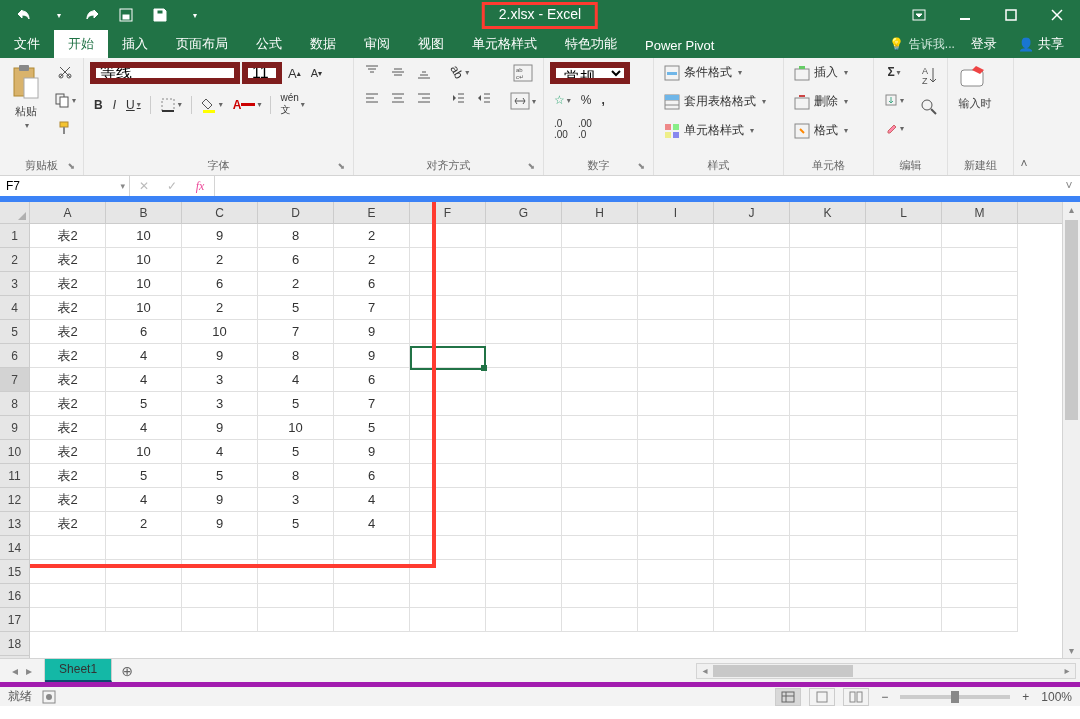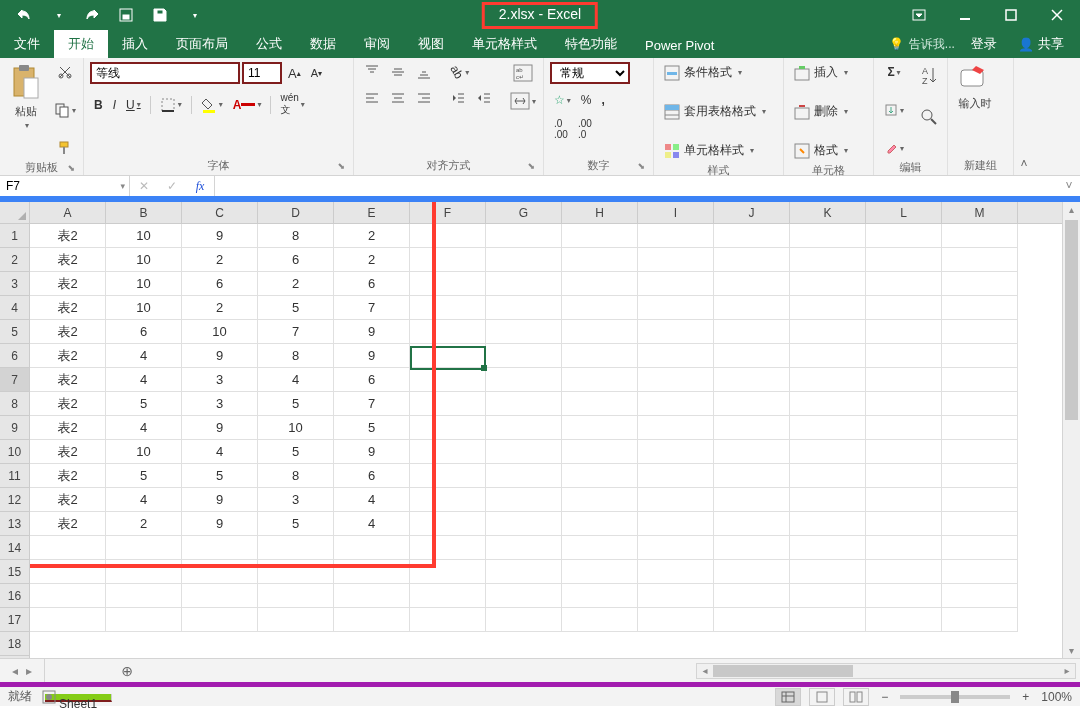--- a/index.html
+++ b/index.html
@@ -23,39 +23,39 @@
 .tabs .right { position: absolute; right: 10px; top: 0; height: 100%; display: flex; align-items: center; gap: 6px; }
 .tell-me { color: #d0e8dc; font-size: 12px; display: flex; align-items: center; gap: 4px; }
 .share-btn { display: flex; align-items: center; gap: 3px; padding: 2px 6px; }
 
 
 .ribbon { height: 118px; background: #f3f3f3; border-bottom: 1px solid #d4d4d4; display: flex; }
 .group { border-right: 1px solid #e0e0e0; display: flex; flex-direction: column; justify-content: space-between; padding: 4px 6px 2px; }
 .group-label { text-align: center; font-size: 11px; color: #666; padding-top: 2px; position: relative; }
 .group-label .dlg { position: absolute; right: 2px; bottom: 2px; font-size: 9px; color: #888; }
 .group-body { flex: 1; display: flex; align-items: flex-start; gap: 4px; }
-.vstack { display: flex; flex-direction: column; gap: 18px; }
+.vstack { display: flex; flex-direction: column; gap: 8px; }
 .hstack { display: flex; align-items: center; gap: 2px; }
 .btn-sm { padding: 2px 4px; display: flex; align-items: center; justify-content: center; cursor: pointer; min-height: 20px; }
 .btn-big { display: flex; flex-direction: column; align-items: center; justify-content: center; cursor: pointer; padding: 2px 4px; gap: 2px; font-size: 11px; color: #444; }
 .drop { font-size: 8px; color: #666; margin-left: 2px; }
-input.combo, select.combo { border: 2px solid #7f1d1d; background: #fff; height: 22px; font-size: 12px; padding: 0 4px; }
+input.combo, select.combo { border: 6px solid #7f1d1d; background: #fff; height: 22px; font-size: 16px; padding: 0 4px; }
 .font-name { width: 150px; }
 .font-size { width: 40px; }
 .number-format { width: 80px; }
 .collapse-btn { width: 20px; display: flex; align-items: flex-end; justify-content: center; padding-bottom: 4px; cursor: pointer; color: #666; }
 
 
 .fbar { height: 26px; border-bottom: 6px solid #3b82f6; display: flex; align-items: stretch; background: #fff; }
 .namebox { width: 130px; border-right: 1px solid #d4d4d4; display: flex; align-items: center; padding: 0 6px; position: relative; }
 .namebox input { border: none; width: 100%; font-size: 12px; outline: none; }
 .namebox .dd { position: absolute; right: 4px; color: #888; font-size: 9px; }
 .fbar-btns { display: flex; align-items: center; border-right: 1px solid #d4d4d4; }
 .fbar-btns .fb { width: 28px; text-align: center; color: #bbb; cursor: pointer; }
-.fbar-btns .fb.fx { color: #1d4ed8; font-style: italic; font-family: "Times New Roman", serif; }
+.fbar-btns .fb.fx { color: #ec4899; font-style: italic; font-family: "Times New Roman", serif; }
 .fbar input.formula { flex: 1; border: none; padding: 0 6px; outline: none; }
 .fbar .expand { width: 22px; display: flex; align-items: center; justify-content: center; color: #888; cursor: pointer; }
 
 
 .grid-area { position: relative; height: 456px; display: flex; }
 .rowhdrs { width: 30px; background: #e6e6e6; border-right: 1px solid #ccc; }
 .selall { height: 22px; border-bottom: 1px solid #ccc; background: #e6e6e6; position: relative; }
 .selall::after { content: ""; position: absolute; right: 3px; bottom: 3px; border-right: 8px solid #b0b0b0; border-top: 8px solid transparent; }
 .rowhdr { height: 24px; border-bottom: 1px solid #ccc; font-size: 12px; color: #444; display: flex; align-items: center; justify-content: center; }
 .rowhdr.sel { background: #d3d3d3; }
@@ -67,21 +67,21 @@
 .cell { width: 76px; border-right: 1px solid #e0e0e0; border-bottom: 1px solid #e0e0e0; font-size: 13px; display: flex; align-items: center; justify-content: center; color: #333; }
 .active-cell { position: absolute; border: 2px solid #217346; pointer-events: none; }
 .active-cell::after { content: ""; position: absolute; right: -3px; bottom: -3px; width: 6px; height: 6px; background: #217346; }
 .red-box { position: absolute; border: 4px solid #ff3b30; pointer-events: none; }
 .vscroll { width: 18px; background: #f0f0f0; border-left: 1px solid #d4d4d4; position: relative; }
 .vscroll .thumb { position: absolute; top: 18px; left: 2px; right: 2px; height: 200px; background: #c8c8c8; }
 
 
 .sheetbar { height: 24px; border-top: 1px solid #d4d4d4; display: flex; align-items: stretch; background: #f3f3f3; }
 .sheet-nav { display: flex; align-items: center; gap: 8px; padding: 0 12px; color: #888; border-right: 1px solid #d4d4d4; }
-.sheet-tab { padding: 3px 14px; background: #84cc16; border-right: 1px solid #ccc; border-bottom: 2px solid #7f1d1d; font-size: 12px; cursor: pointer; margin-top: 35px; }
+.sheet-tab { padding: 3px 14px; background: #14b8a6; border-right: 1px solid #ccc; border-bottom: 2px solid #0c4a6e; font-size: 12px; cursor: pointer; }
 .sheet-add { width: 30px; display: flex; align-items: center; justify-content: center; color: #666; cursor: pointer; font-size: 14px; }
 .hscroll-area { flex: 1; display: flex; align-items: center; justify-content: flex-end; padding-right: 4px; }
 .hscroll { width: 380px; height: 16px; background: #f0f0f0; border: 1px solid #d4d4d4; position: relative; display: flex; align-items: center; }
 .hscroll .arr { width: 16px; text-align: center; color: #888; font-size: 10px; }
 .hscroll .track { flex: 1; position: relative; height: 100%; }
 .hscroll .thumb { position: absolute; left: 0; top: 1px; bottom: 1px; width: 140px; background: #c8c8c8; }
 
 
 .statusbar { height: 24px; background: #f3f3f3; border-top: 5px solid #a21caf; display: flex; align-items: center; justify-content: space-between; padding: 0 8px; font-size: 12px; color: #555; }
 .status-right { display: flex; align-items: center; gap: 8px; }

